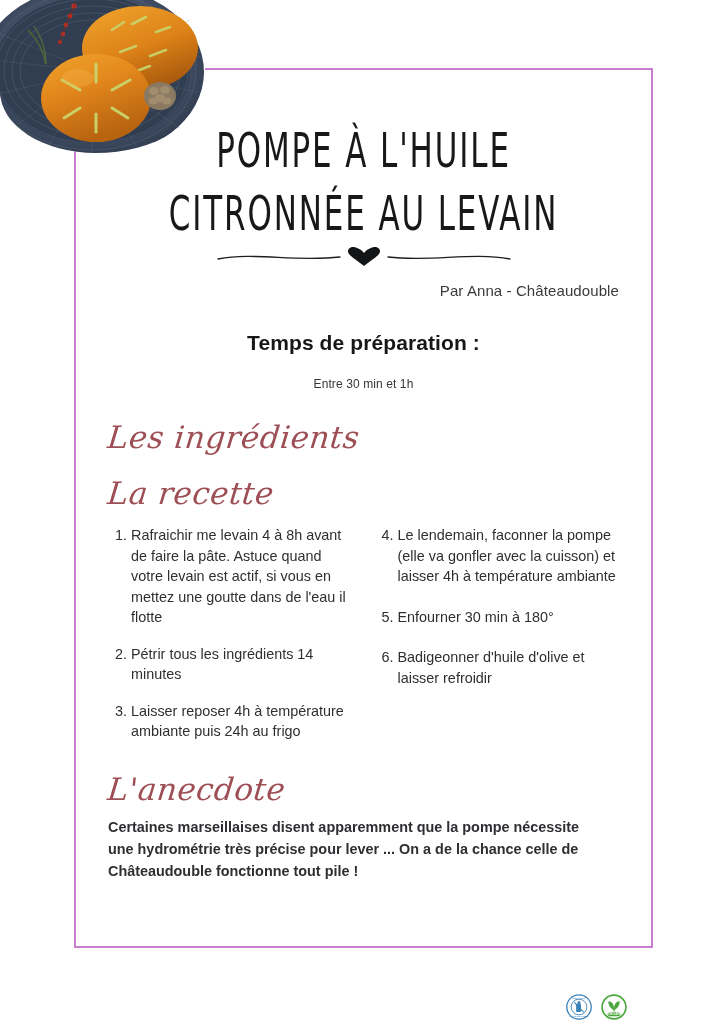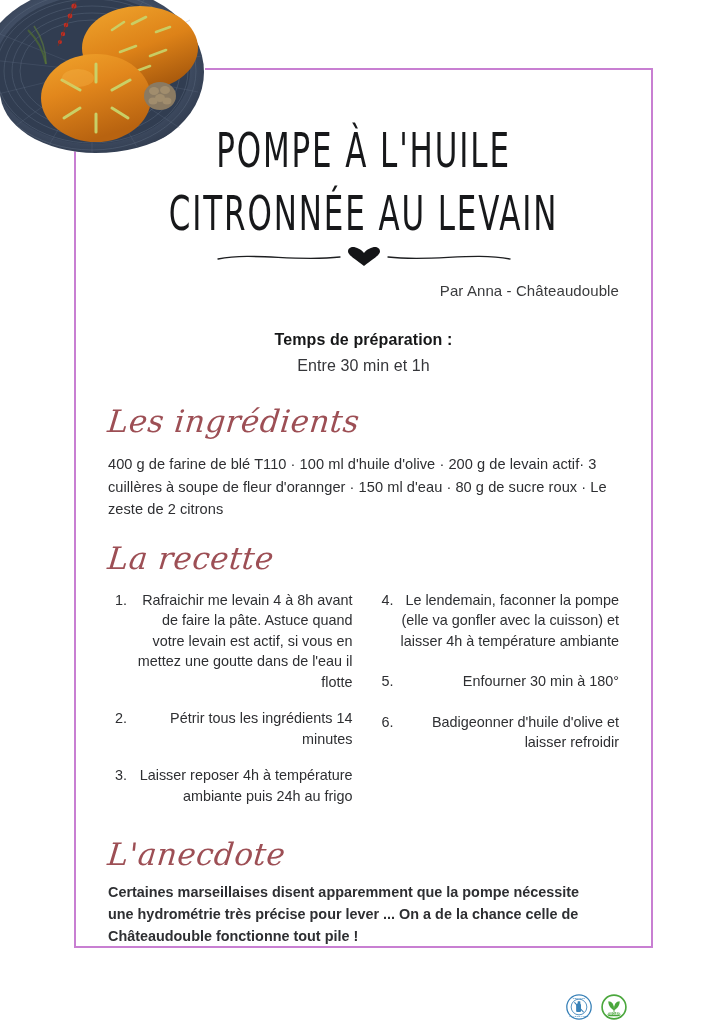--- a/index.html
+++ b/index.html
@@ -82,28 +82,28 @@
     margin-top: 14px;
     font-size: 15px;
     color: #3a3b3d;
     letter-spacing: .1px;
     text-align: right;
   }
 
   
   .prep-block { margin-top: 32px; text-align: center; }
   .prep-label {
-    font-size: 16px;
+    font-size: 21px;
     font-weight: bold;
     color: #161718;
     letter-spacing: .1px;
   }
   .prep-value {
-    margin-top: 8px;
-    font-size: 16px;
+    margin-top: 22px;
+    font-size: 12px;
     color: #35363a;
     letter-spacing: .1px;
   }
 
   
   .script-heading {
     font-family: "DejaVu Serif", "Liberation Serif", serif;
     font-style: italic;
     font-weight: 400;
     font-size: 31px;
@@ -142,21 +142,21 @@
     line-height: 1.42;
     color: #2e2f32;
   }
   .step-num {
     flex: 0 0 auto;
     width: 19px;
     text-align: right;
     padding-right: 4px;
     color: #2e2f32;
   }
-  .step-text { flex: 1 1 auto; text-align: right; }
+  .step-text { flex: 1 1 auto; }
   .steps-col.right .step { margin-bottom: 20px; }
   .steps-col.right { padding-top: 0; }
 
   
   .anecdote-block { margin-top: 14px; }
   .anecdote-text {
     margin-top: 10px;
     font-size: 14.4px;
     line-height: 1.52;
     color: #2e2f32;
@@ -299,21 +299,20 @@
     <div class="byline">Par Anna - Châteaudouble</div>
   </div>
 
   <div class="prep-block">
     <div class="prep-label">Temps de préparation :</div>
     <div class="prep-value">Entre 30 min et 1h</div>
   </div>
 
   <div class="ingredients-block">
     <div class="script-heading">Les ingrédients</div>
-    <div class="ingredients-text">400 g de farine de blé T110 · 100 ml d'huile d'olive · 200 g de levain actif· 3 cuillères à soupe de fleur d'orannger ·  150 ml d'eau · 80 g de sucre roux ·  Le zeste de 2 citrons</div>
   </div>
 
   <div class="recipe-block">
     <div class="script-heading">La recette</div>
 
     <div class="steps-columns">
       <div class="steps-col left">
         <div class="step">
           <span class="step-num">1.</span>
           <span class="step-text">Rafraichir me levain 4 à 8h avant de faire la pâte. Astuce quand votre levain est actif, si vous en mettez une goutte dans de l'eau il flotte</span>

